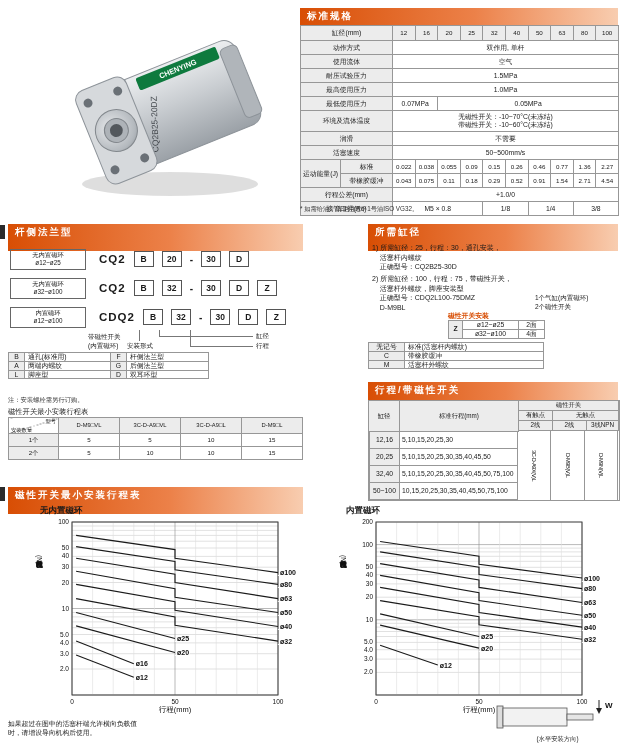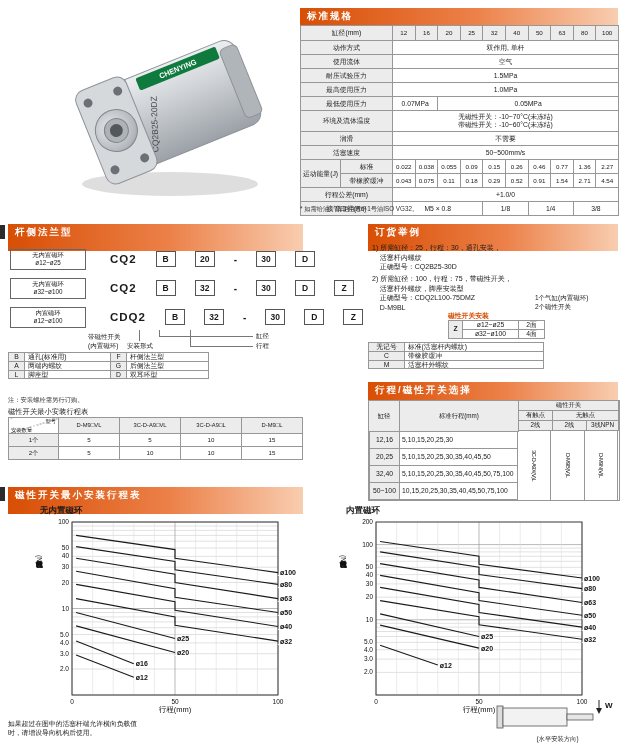--- a/index.html
+++ b/index.html
@@ -11,21 +11,21 @@
            background:linear-gradient(90deg,#d84e04,#ec8149 55%,#f8cdb0)}
   .edge-tab{position:absolute;left:0;width:5px;height:14px;background:#2b2b2b}
   table{border-collapse:collapse}
   td{border:1px solid #979797;font-size:6.8px;text-align:center;padding:0 1px;line-height:1.15;color:#1a1a1a}
   .lbl{background:#ececec}
   .num{font-size:6.2px}
   .spec td{height:13px}
   .spec .hrow td{height:14px}
   .spec .trow td{height:20px}
   .foot{position:absolute;font-size:6.3px;color:#333}
-  .model-row{position:absolute;display:flex;align-items:center;gap:19px;height:26px}
+  .model-row{position:absolute;display:flex;align-items:center;gap:8px;height:26px}
   .mlabel{width:74px;border:1px solid #666;font-size:6.3px;text-align:center;line-height:1.35;padding:1px 0}
   .mprefix{font-size:11.5px;font-weight:bold;letter-spacing:1px;margin-left:5px}
   .mbox{display:inline-block;border:1px solid #555;min-width:14px;height:14px;line-height:14px;
         text-align:center;font-size:8.5px;font-weight:bold;padding:0 2px}
   .msep{font-size:10px;font-weight:bold}
   .callout{position:absolute;font-size:6.5px;color:#222}
   .cline{position:absolute;background:#777}
   .ord-line{white-space:pre;font-size:7px;line-height:9.6px}
   .mini-hdr{position:absolute;font-size:6.8px;font-weight:bold;color:#d84e04}
   .mins td{height:12px;font-size:6.2px}
@@ -316,21 +316,21 @@
         <tr>
       <td class="lbl">2个</td>
       <td>5</td>
       <td>10</td>
       <td>10</td>
       <td>15</td>
     </tr>
   </tbody>
     </table>
 
-  <div class="sec-hdr" style="left:368px;top:224px;width:243px">订货举例</div>
+  <div class="sec-hdr" style="left:368px;top:224px;width:243px">所需缸径</div>
   <div class="abs" style="left:372px;top:243px">
     <div class="ord-line">1) 所需缸径：25，行程：30，通孔安装，</div>
       <div class="ord-line">    活塞杆内螺纹</div>
       <div class="ord-line">    正确型号：CQ2B25-30D</div>
   </div>
   <div class="abs" style="left:372px;top:274px">
     <div class="ord-line">2) 所需缸径：100，行程：75，带磁性开关，</div>
       <div class="ord-line">    活塞杆外螺纹，脚座安装型</div>
       <div class="ord-line">    正确型号：CDQ2L100-75DMZ</div>
       <div class="ord-line">    D-M9BL</div>
@@ -372,21 +372,21 @@
       <td class="lbl">C</td>
       <td style="text-align:left;padding-left:3px">带橡胶缓冲</td>
     </tr>
         <tr>
       <td class="lbl">M</td>
       <td style="text-align:left;padding-left:3px">活塞杆外螺纹</td>
     </tr>
   </tbody>
     </table>
 
-  <div class="sec-hdr" style="left:368px;top:382px;width:243px">行程/磁性开关选择</div>
+  <div class="sec-hdr" style="left:368px;top:382px;width:243px">行程/带磁性开关</div>
 
   <div class="stk" style="left:368px;top:400px;width:250px">
     <div style="display:flex;height:30px">
       <div class="c" style="width:30px;height:30px">缸径</div>
       <div class="c" style="width:118px;height:30px">标准行程(mm)</div>
       <div style="width:100px;display:flex;flex-direction:column">
         <div class="c" style="height:10px">磁性开关</div>
         <div style="display:flex;height:10px">
           <div class="c" style="width:33px">有触点</div>
           <div class="c" style="flex:1">无触点</div>

